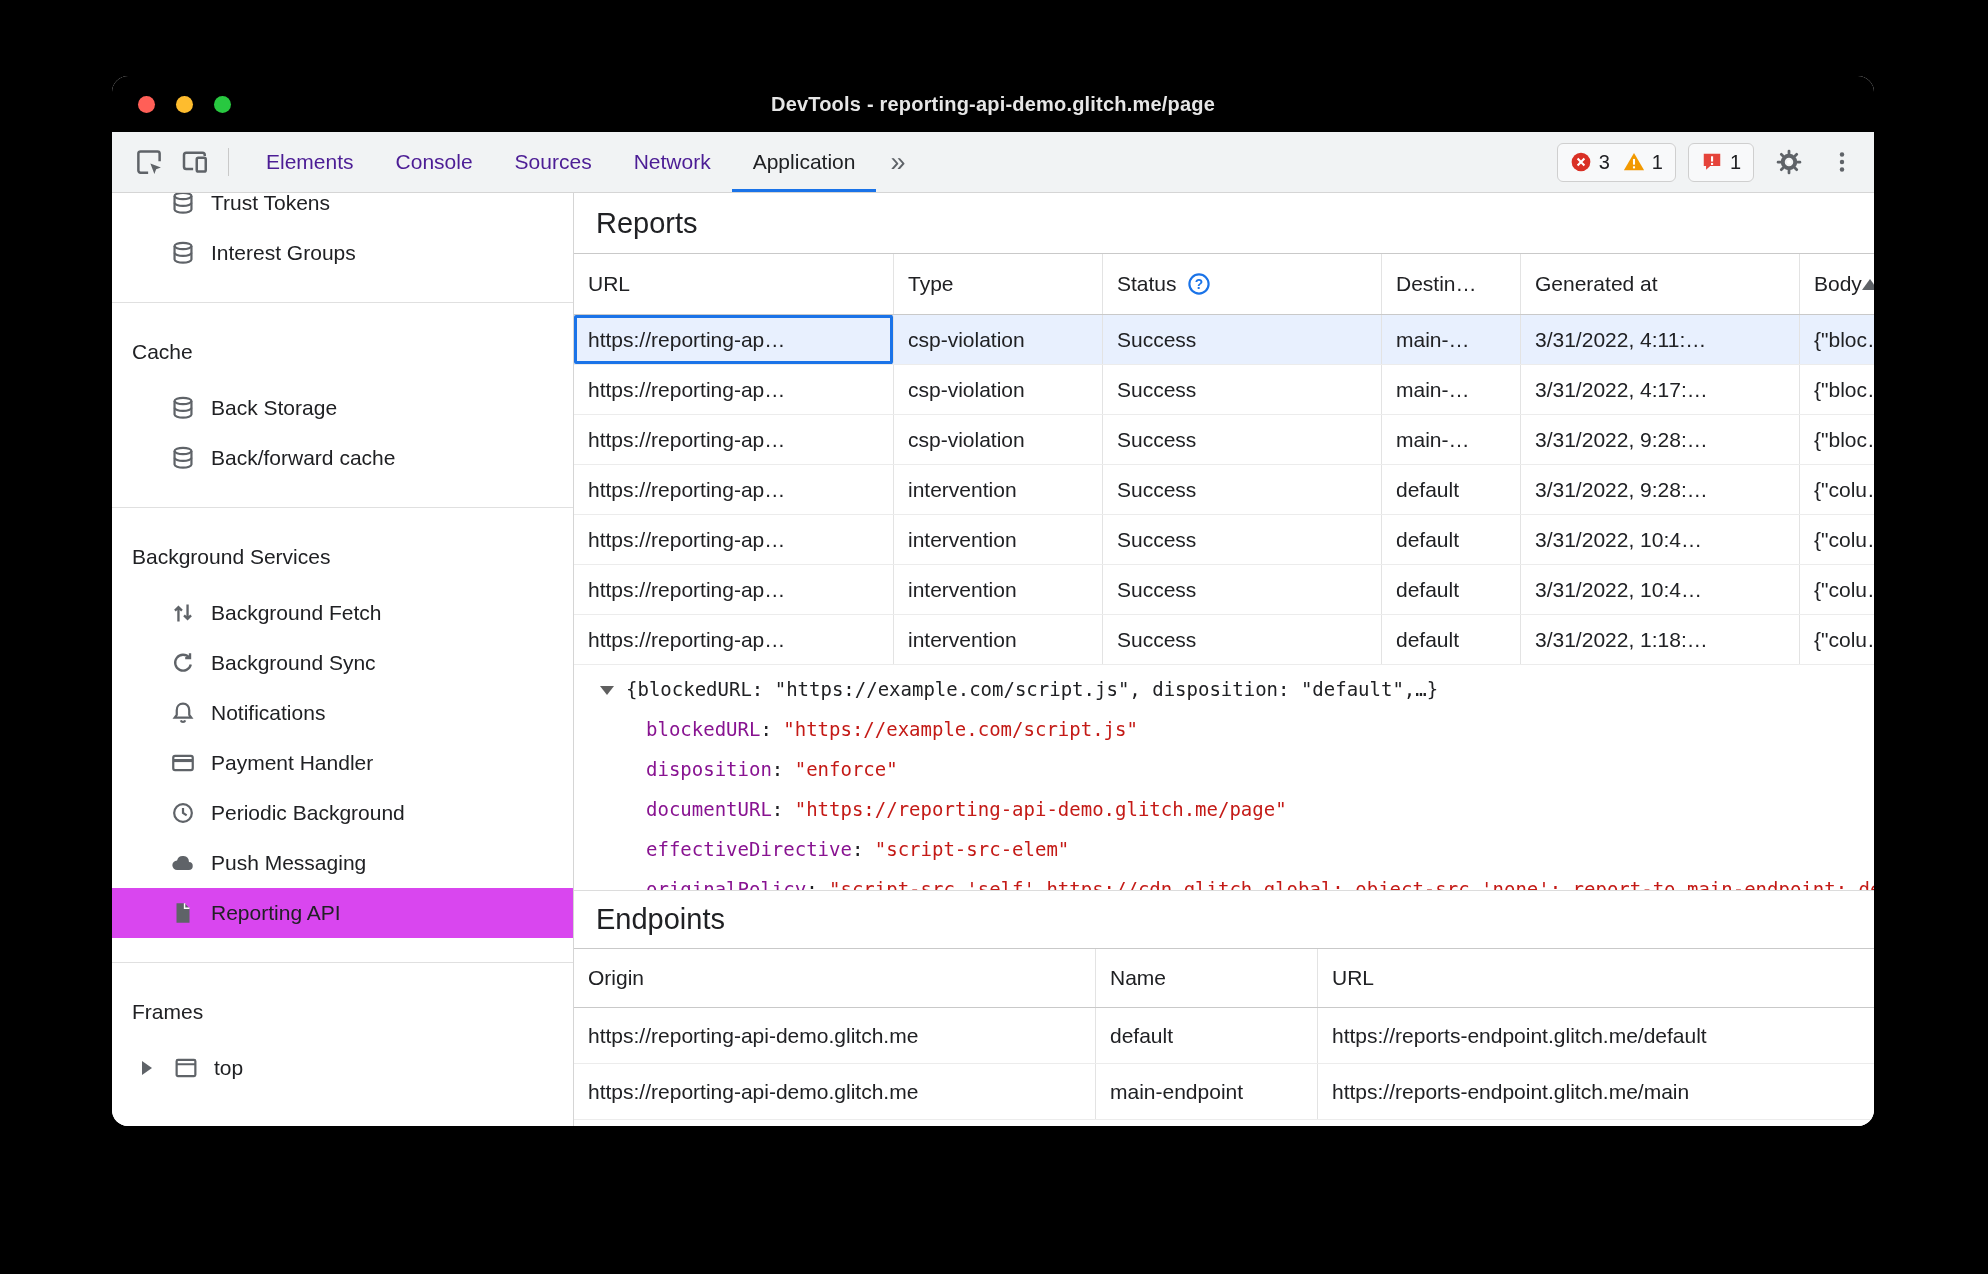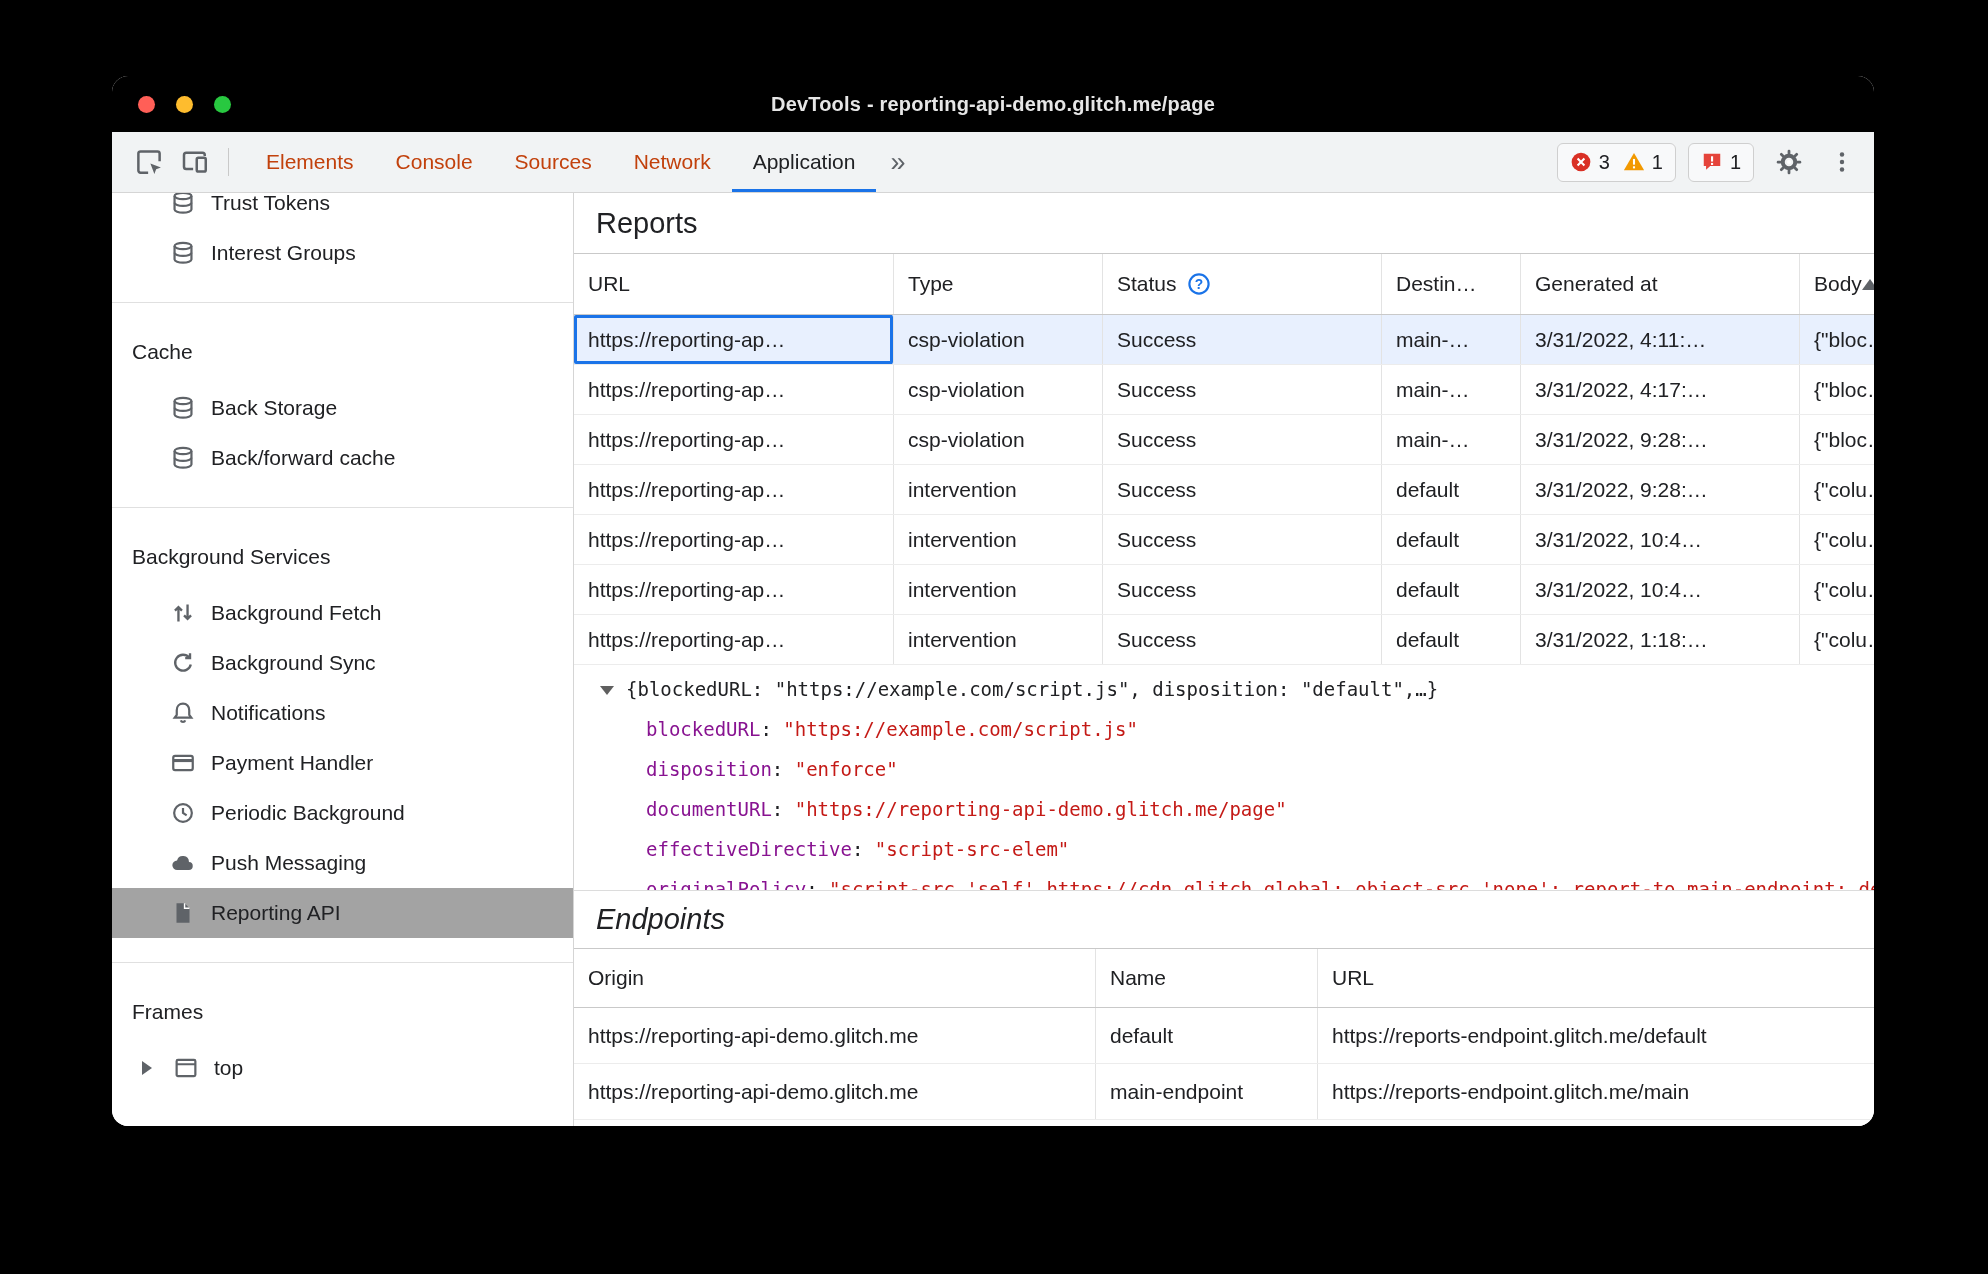--- a/index.html
+++ b/index.html
@@ -30,49 +30,49 @@
   .win-title { color: #e6e6e6; font-size: 20px; font-weight: 700; letter-spacing: .2px; }
   
   .toolbar {
     height: 61px; background: #f1f3f4; border-bottom: 1px solid #d5d5d5;
     display: flex; align-items: center; padding: 0 14px 0 14px;
   }
   .tbtn { background: none; border: none; width: 46px; height: 46px; display: flex;
           align-items: center; justify-content: center; border-radius: 6px; cursor: pointer; flex: none; }
   .vsep { width: 1px; height: 28px; background: #c9c9c9; margin: 0 10px; flex: none; }
   .tabs { display: flex; align-items: stretch; height: 100%; margin-left: 6px; }
-  .tab { display: flex; align-items: center; padding: 0 21px; font-size: 21px; color: #c2410c;
+  .tab { display: flex; align-items: center; padding: 0 21px; font-size: 21px; color: #4c1d95;
          position: relative; cursor: pointer; white-space: nowrap; }
   .tab.selected { color: #202124; }
   .tab.selected::after { content: ""; position: absolute; left: 0; right: 0; bottom: 0;
          height: 3px; background: #1a73e8; }
   .tab.chevron { font-size: 27px; color: #5f6368; padding: 0 14px; }
   .tright { margin-left: auto; display: flex; align-items: center; gap: 12px; }
   .badgebox { display: flex; align-items: center; gap: 7px; padding: 7px 12px;
               border: 1px solid #cfcfcf; border-radius: 6px; background: #f8f9fa; cursor: pointer; }
   .badgebox .cnt { font-size: 20px; color: #202124; }
   
   .content { display: flex; height: 933px; }
   .sidebar { width: 462px; border-right: 1px solid #d5d5d5; background: #fff; overflow: hidden; flex: none; }
   .side-scroll { margin-top: -15px; }
   .side-item { height: 50px; display: flex; align-items: center; padding-left: 58px; gap: 15px;
                font-size: 21px; color: #202124; cursor: pointer; white-space: nowrap; overflow: hidden; }
-  .side-item.selected { background: #a3a3a3; }
+  .side-item.selected { background: #d946ef; }
   .side-item .sicon { width: 26px; height: 26px; flex: none; display: flex; align-items: center; justify-content: center; }
   .side-header { height: 50px; display: flex; align-items: center; padding-left: 20px;
                  font-size: 21px; color: #202124; margin-bottom: 6px; }
   .side-divider { border-top: 1px solid #e0e0e0; margin: 24px 0; }
   .frame-item { padding-left: 30px; }
   .exp-right { width: 0; height: 0; border-top: 7px solid transparent; border-bottom: 7px solid transparent;
                border-left: 10px solid #5f6368; margin-right: 6px; flex: none; }
   
   .main { flex: 1; display: flex; flex-direction: column; background: #fff; overflow: hidden; }
   .section-heading { height: 60px; display: flex; align-items: center; padding-left: 22px;
                      font-size: 29px; color: #202124; font-weight: 400; flex: none; }
-  .section-heading.endpoints { height: 58px; border-top: 1px solid #dcdcdc; font-style: italic; }
+  .section-heading.endpoints { height: 58px; border-top: 1px solid #dcdcdc; }
   
   .rgrid { display: grid; grid-template-columns: 320px 209px 279px 139px 279px 1fr; flex: none; }
   .rhead { height: 62px; border-top: 1px solid #c9c9c9; border-bottom: 1px solid #c9c9c9; }
   .hcell { display: flex; align-items: center; padding: 0 14px; font-size: 21px; color: #202124;
            border-right: 1px solid #e3e3e3; white-space: nowrap; overflow: hidden; cursor: pointer; }
   .hcell:last-child { border-right: none; }
   .rrow { height: 50px; border-bottom: 1px solid #ececec; cursor: pointer; }
   .rrow.selected { background: #e8f0fe; }
   .cell { display: flex; align-items: center; padding: 12px 14px; font-size: 21px; color: #202124;
           border-right: 1px solid #e3e3e3; white-space: nowrap; overflow: hidden; }

